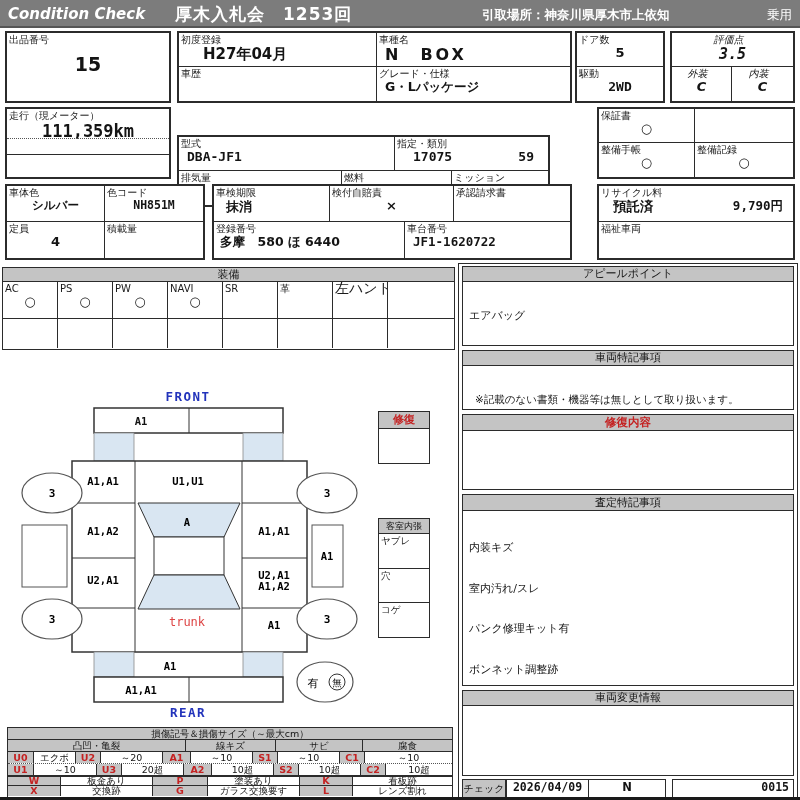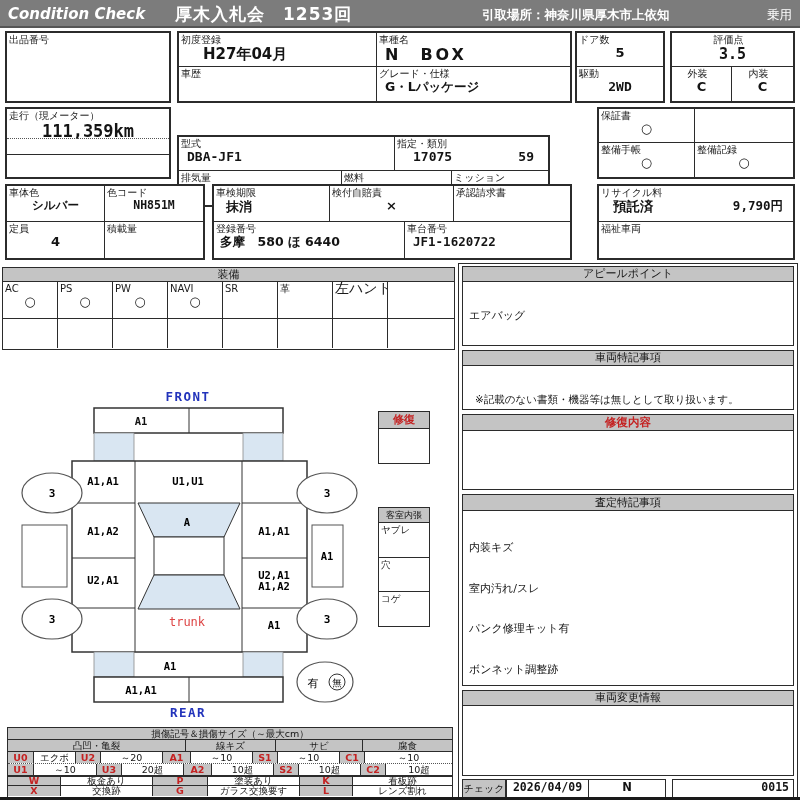--- a/index.html
+++ b/index.html
@@ -34,20 +34,21 @@
 
   <div class="headerbar">
     <span class="abs" style="left:8px;top:5px;font-style:italic;font-weight:bold;font-size:15px;">Condition  Check</span>
     <span class="abs" style="left:175px;top:3px;font-weight:bold;font-size:17px;letter-spacing:1px;">厚木入札会　1253回</span>
     <span class="abs" style="left:482px;top:7px;font-weight:bold;font-size:12.5px;">引取場所：神奈川県厚木市上依知</span>
     <span class="abs" style="right:8px;top:7px;font-size:12.5px;">乗用</span>
   </div>
 
   <div class="panel" style="left:5px;top:31px;width:166px;height:72px;">
     <span class="lbl">出品番号</span>
+    <div class="val ctr" style="font-size:19px;margin-top:8px;">15</div>
   </div>
 
   <div class="panel" style="left:177px;top:31px;width:395px;height:72px;">
     <div class="row" style="height:34px;">
       <div class="cell br bb" style="width:198px;">
         <span class="lbl">初度登録</span>
         <div class="val" style="font-size:15px;padding-left:24px;">H27年04月</div>
       </div>
       <div class="cell bb" style="flex:1;">
         <span class="lbl">車種名</span>
@@ -69,21 +70,21 @@
     <div class="cell bb" style="height:34px;">
       <span class="lbl">ドア数</span>
       <div class="val ctr">5</div>
     </div>
     <div class="cell" style="height:34px;">
       <span class="lbl">駆動</span>
       <div class="val ctr mono">2WD</div>
     </div>
   </div>
 
-  <div class="panel" style="left:670px;top:31px;width:125px;height:72px;">
+  <div class="panel" style="left:670px;top:31px;width:125px;height:72px;font-style:italic;">
     <div class="cell bb" style="height:34px;">
       <span class="lbl ctr" style="padding-left:0;">評価点</span>
       <div class="val ctr mono" style="font-size:15px;">3.5</div>
     </div>
     <div class="row" style="height:34px;">
       <div class="cell br" style="width:60px;">
         <span class="lbl ctr" style="padding-left:0;">外装</span>
         <div class="val ctr">C</div>
       </div>
       <div class="cell" style="flex:1;">
@@ -315,21 +316,21 @@
     <ellipse cx="325" cy="297" rx="28" ry="20" fill="#fff" stroke="#555" stroke-width="1.2"></ellipse>
     <text x="313" y="302" text-anchor="middle" font-size="11">有</text>
     <circle cx="337" cy="297" r="8" fill="none" stroke="#333" stroke-width="1"></circle>
     <text x="337" y="301" text-anchor="middle" font-size="9.5">無</text>
   </svg>
 
   <div class="panel1" style="left:378px;top:411px;width:52px;height:53px;">
     <div class="hdr redtxt" style="height:17px;line-height:16px;font-weight:bold;font-size:11px;">修復</div>
   </div>
 
-  <div class="panel1" style="left:378px;top:507px;width:52px;height:120px;">
+  <div class="panel1" style="left:378px;top:518px;width:52px;height:120px;">
     <div class="hdr" style="height:15px;line-height:14px;font-size:9px;">客室内張</div>
     <div class="cell" style="height:34px;">
       <span class="lbl" style="font-size:9.5px;">ヤブレ</span>
     </div>
     <div class="cell bt" style="height:34px;">
       <span class="lbl" style="font-size:9.5px;">穴</span>
     </div>
     <div class="cell bt" style="height:34px;">
       <span class="lbl" style="font-size:9.5px;">コゲ</span>
     </div>

